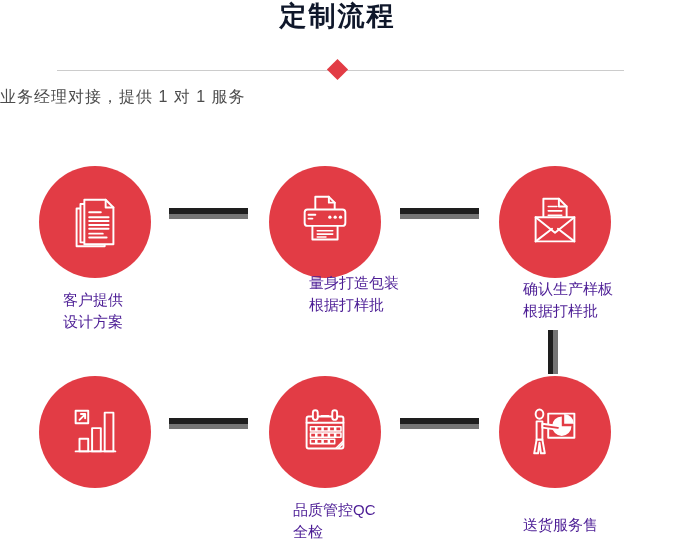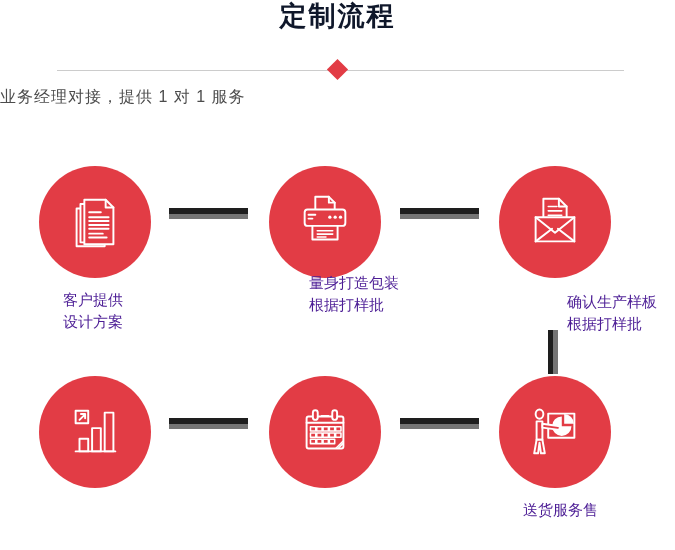--- a/index.html
+++ b/index.html
@@ -22,22 +22,22 @@
   }
   .circle{
     position:absolute;width:112px;height:112px;border-radius:50%;
     background:#e23c45;display:flex;align-items:center;justify-content:center;
   }
   .c1{left:39px;top:166px;} .c2{left:269px;top:166px;} .c3{left:499px;top:166px;}
   .c4{left:39px;top:376px;} .c5{left:269px;top:376px;} .c6{left:499px;top:376px;}
   .label{
     position:absolute;font-size:15px;line-height:22px;color:#4c1d95;white-space:nowrap;
   }
-  .l1{left:63px;top:289px;} .l2{left:293px;top:272px;margin-left:16px;} .l3{left:523px;top:291px;margin-left:44px;}
-  .l4{left:63px;top:499px;} .l5{left:293px;top:499px;} .l6{left:523px;top:499px;text-align:center;}
+  .l1{left:63px;top:289px;} .l2{left:293px;top:272px;margin-left:16px;} .l3{left:523px;top:278px;}
+  .l4{left:63px;top:499px;} .l5{left:293px;top:499px;} .l6{left:523px;top:514px;text-align:center;}
   .hbar{position:absolute;width:79px;height:11px;}
   .hbar .b1{height:6px;background:#1e1e1e;}
   .hbar .b2{height:5px;background:#757575;}
   .hb1{left:169px;top:208px;} .hb2{left:400px;top:208px;}
   .hb3{left:169px;top:418px;} .hb4{left:400px;top:418px;}
   .vbar{position:absolute;left:548px;top:330px;width:10px;height:44px;display:flex;}
   .vbar .b1{width:5px;background:#1e1e1e;}
   .vbar .b2{width:5px;background:#757575;}
   svg{display:block;}
   .st{fill:none;stroke:#ffffff;stroke-width:2;stroke-linecap:round;stroke-linejoin:round;}
@@ -141,20 +141,24 @@
       <rect class="fl" x="13" y="16" width="38" height="33" rx="2"></rect>
       <path class="st" d="M13 22.5 H51 M28.5 15.5 H35.5"></path>
       <rect class="fl" x="19.5" y="9.5" width="5" height="10" rx="2.5"></rect>
       <rect class="fl" x="39.5" y="9.5" width="5" height="10" rx="2.5"></rect>
       <path class="st thin" d="M17 26.5 h5.5 v4.5 h-5.5 z M23.5 26.5 h5.5 v4.5 h-5.5 z M30 26.5 h5.5 v4.5 h-5.5 z M36.5 26.5 h5.5 v4.5 h-5.5 z M43 26.5 h5.5 v4.5 h-5.5 z"></path>
       <path class="st thin" d="M17 33 h5.5 v4.5 h-5.5 z M23.5 33 h5.5 v4.5 h-5.5 z M30 33 h5.5 v4.5 h-5.5 z M36.5 33 h5.5 v4.5 h-5.5 z M43 33 h5.5 v4.5 h-5.5 z"></path>
       <path class="st thin" d="M17 39.5 h5.5 v4.5 h-5.5 z M23.5 39.5 h5.5 v4.5 h-5.5 z M30 39.5 h5.5 v4.5 h-5.5 z M36.5 39.5 h5.5 v4.5 h-5.5 z"></path>
       <path class="st thin" d="M43.5 48.5 L50.5 41.5 M46 48.5 L50.5 44"></path>
     </svg>
   </div>
+  <div class="label l5">
+    <div>品质管控QC</div>
+    <div>全检</div>
+  </div>
 
   <div class="circle c6">
     <svg width="62" height="62" viewBox="0 0 64 64">
       <rect class="st" x="25" y="13" width="27" height="25"></rect>
       <path class="wf" d="M39 26 L39 16 A10 10 0 1 0 49 26 Z"></path>
       <path class="wf" d="M41.5 13.5 A10 10 0 0 1 51.5 23.5 L41.5 23.5 Z"></path>
       <ellipse class="fl" cx="16" cy="13.5" rx="4" ry="4.8"></ellipse>
       <path class="fl" d="M13 21 h6 v19 h-6 z"></path>
       <path class="fl" d="M19 23.5 L37 26 L36.5 29.8 L19 27.5 Z"></path>
       <path class="fl" d="M13 40 L10.5 54 h4 l1.5 -11 1.5 11 h4 L19 40 Z"></path>

